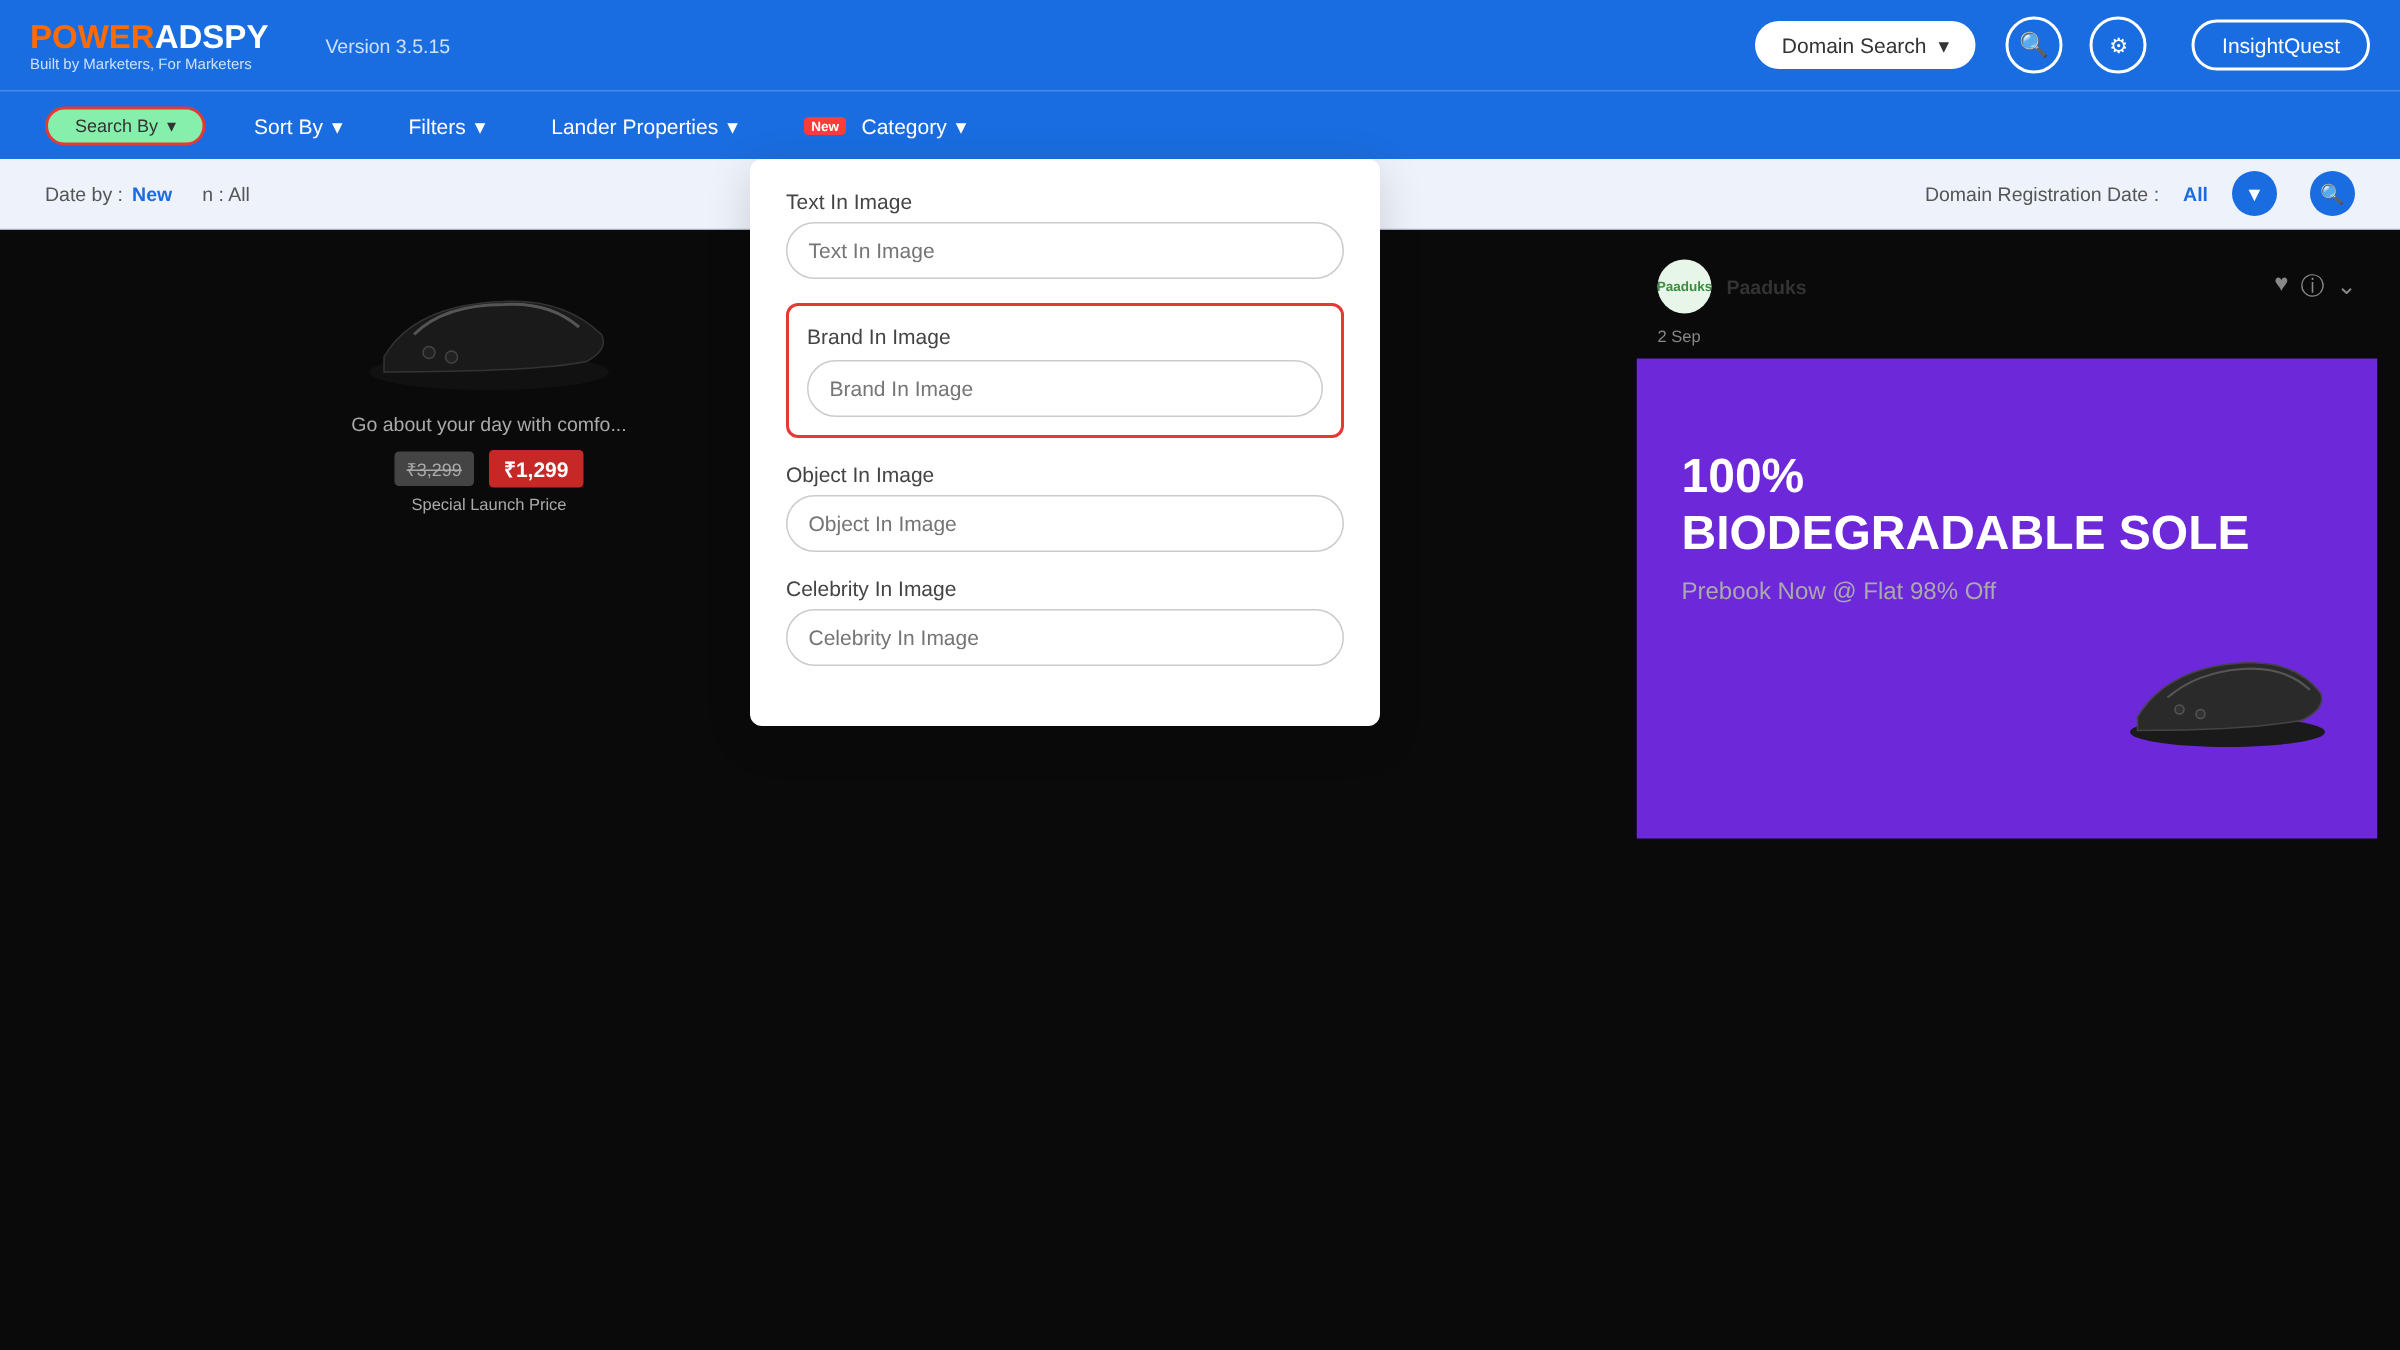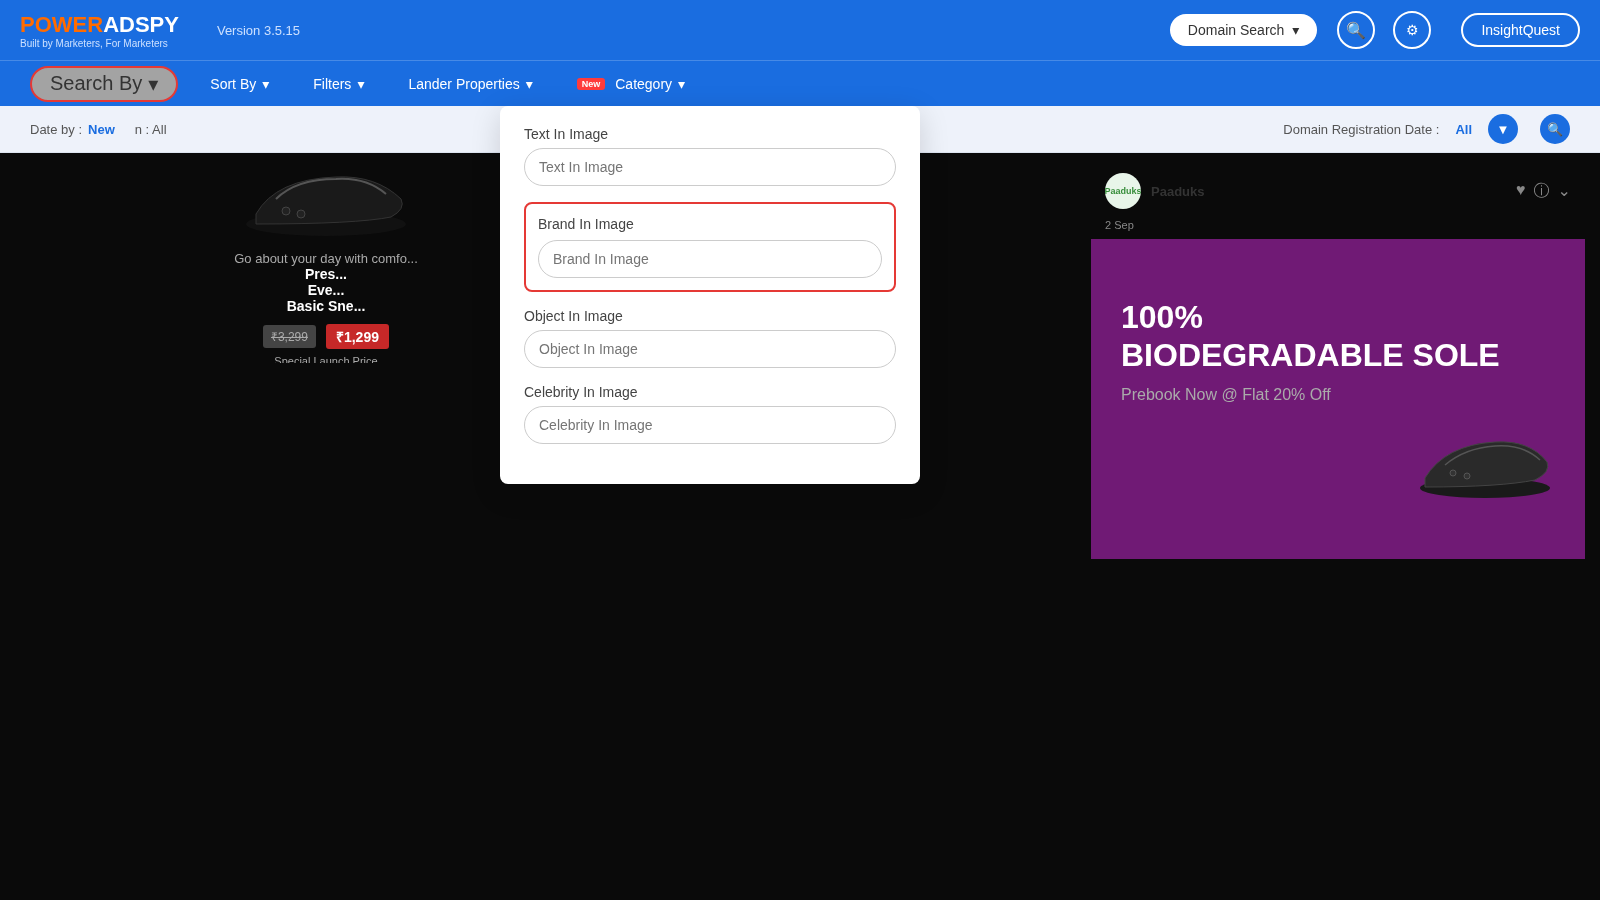--- a/index.html
+++ b/index.html
@@ -49,22 +49,22 @@
       background: #1a6de0;
       display: flex;
       align-items: center;
       padding: 0 30px;
       height: 46px;
       border-top: 1px solid rgba(255,255,255,0.2);
       position: relative;
       z-index: 10;
     }
     .nav-btn {
-      background: #a3a3a3; border: 2px solid #e53935; border-radius: 20px;
-      padding: 4px 18px; color: #333; font-size: 20px; cursor: pointer;
+      background: #86efac; border: 2px solid #e53935; border-radius: 20px;
+      padding: 4px 18px; color: #333; font-size: 12px; cursor: pointer;
       display: flex; align-items: center; gap: 6px; margin-right: 20px;
     }
     .nav-btn-plain {
       background: transparent; border: none; color: white; font-size: 14px;
       cursor: pointer; display: flex; align-items: center; gap: 6px;
       margin-right: 20px; padding: 6px 12px;
     }
     .nav-item-wrapper { position: relative; display: inline-block; }
 
     
@@ -313,21 +313,20 @@
           <div style="display:flex;justify-content:center;margin-bottom:12px;">
             <svg width="180" height="80" viewBox="0 0 180 80" xmlns="http://www.w3.org/2000/svg">
               <ellipse cx="90" cy="65" rx="80" ry="12" fill="#111"></ellipse>
               <path d="M20 55 Q40 20 100 18 Q140 16 165 40 Q170 50 155 58 Q120 65 20 65 Z" fill="#1a1a1a" stroke="#333" stroke-width="1"></path>
               <path d="M40 40 Q60 20 100 20 Q130 18 150 35" fill="none" stroke="#555" stroke-width="2"></path>
               <circle cx="50" cy="52" r="4" fill="#222" stroke="#444" stroke-width="1"></circle>
               <circle cx="65" cy="55" r="4" fill="#222" stroke="#444" stroke-width="1"></circle>
             </svg>
           </div>
           <div style="color:#aaa;font-size:13px;text-align:center;">Go about your day with comfo...</div>
-          <div style="color:white;font-size:14px;font-weight:bold;text-align:center;">Pres...<br>Eve...<br>Basic Sne...</div>
           <div style="display:flex;justify-content:center;align-items:center;gap:10px;margin-top:10px;">
             <span style="background:#444;color:#aaa;padding:3px 8px;border-radius:3px;font-size:12px;text-decoration:line-through;">₹3,299</span>
             <span style="background:#c62828;color:white;padding:3px 10px;border-radius:3px;font-size:14px;font-weight:bold;">₹1,299</span>
           </div>
           <div style="color:#aaa;font-size:11px;text-align:center;margin-top:6px;">Special Launch Price</div>
         </div>
       </div>
       <div class="card-body">
         <div class="card-stats">
           <span class="stat-item">
@@ -431,23 +430,23 @@
             <div class="brand-name">Paaduks</div>
           </div>
           <div style="margin-left:auto;display:flex;gap:8px;">
             <span class="action-icon">♥</span>
             <span class="action-icon">ⓘ</span>
             <span class="action-icon">⌄</span>
           </div>
         </div>
         <div style="font-size:11px;color:#888;padding:0 14px 8px;">2 Sep</div>
 
-        <div style="background:#701a75;height:320px;display:flex;flex-direction:column;align-items:flex-start;justify-content:center;padding:30px;">
+        <div style="background:#6d28d9;height:320px;display:flex;flex-direction:column;align-items:flex-start;justify-content:center;padding:30px;">
           <div style="color:white;font-size:32px;font-weight:bold;line-height:1.2;">100%<br>BIODEGRADABLE SOLE</div>
-          <div style="color:#aaa;font-size:16px;margin-top:12px;">Prebook Now @ Flat 20% Off</div>
+          <div style="color:#aaa;font-size:16px;margin-top:12px;">Prebook Now @ Flat 98% Off</div>
 
           <div style="margin-top:16px;width:100%;display:flex;justify-content:flex-end;">
             <svg width="140" height="80" viewBox="0 0 140 80" xmlns="http://www.w3.org/2000/svg">
               <ellipse cx="70" cy="68" rx="65" ry="10" fill="#1a1a1a"></ellipse>
               <path d="M10 58 Q30 25 80 22 Q115 20 132 42 Q136 52 120 60 Q85 67 10 67 Z" fill="#2a2a2a" stroke="#444" stroke-width="1"></path>
               <path d="M30 45 Q50 28 80 26 Q108 24 125 40" fill="none" stroke="#555" stroke-width="1.5"></path>
               <circle cx="38" cy="53" r="3" fill="#333" stroke="#555" stroke-width="1"></circle>
               <circle cx="52" cy="56" r="3" fill="#333" stroke="#555" stroke-width="1"></circle>
             </svg>
           </div>

